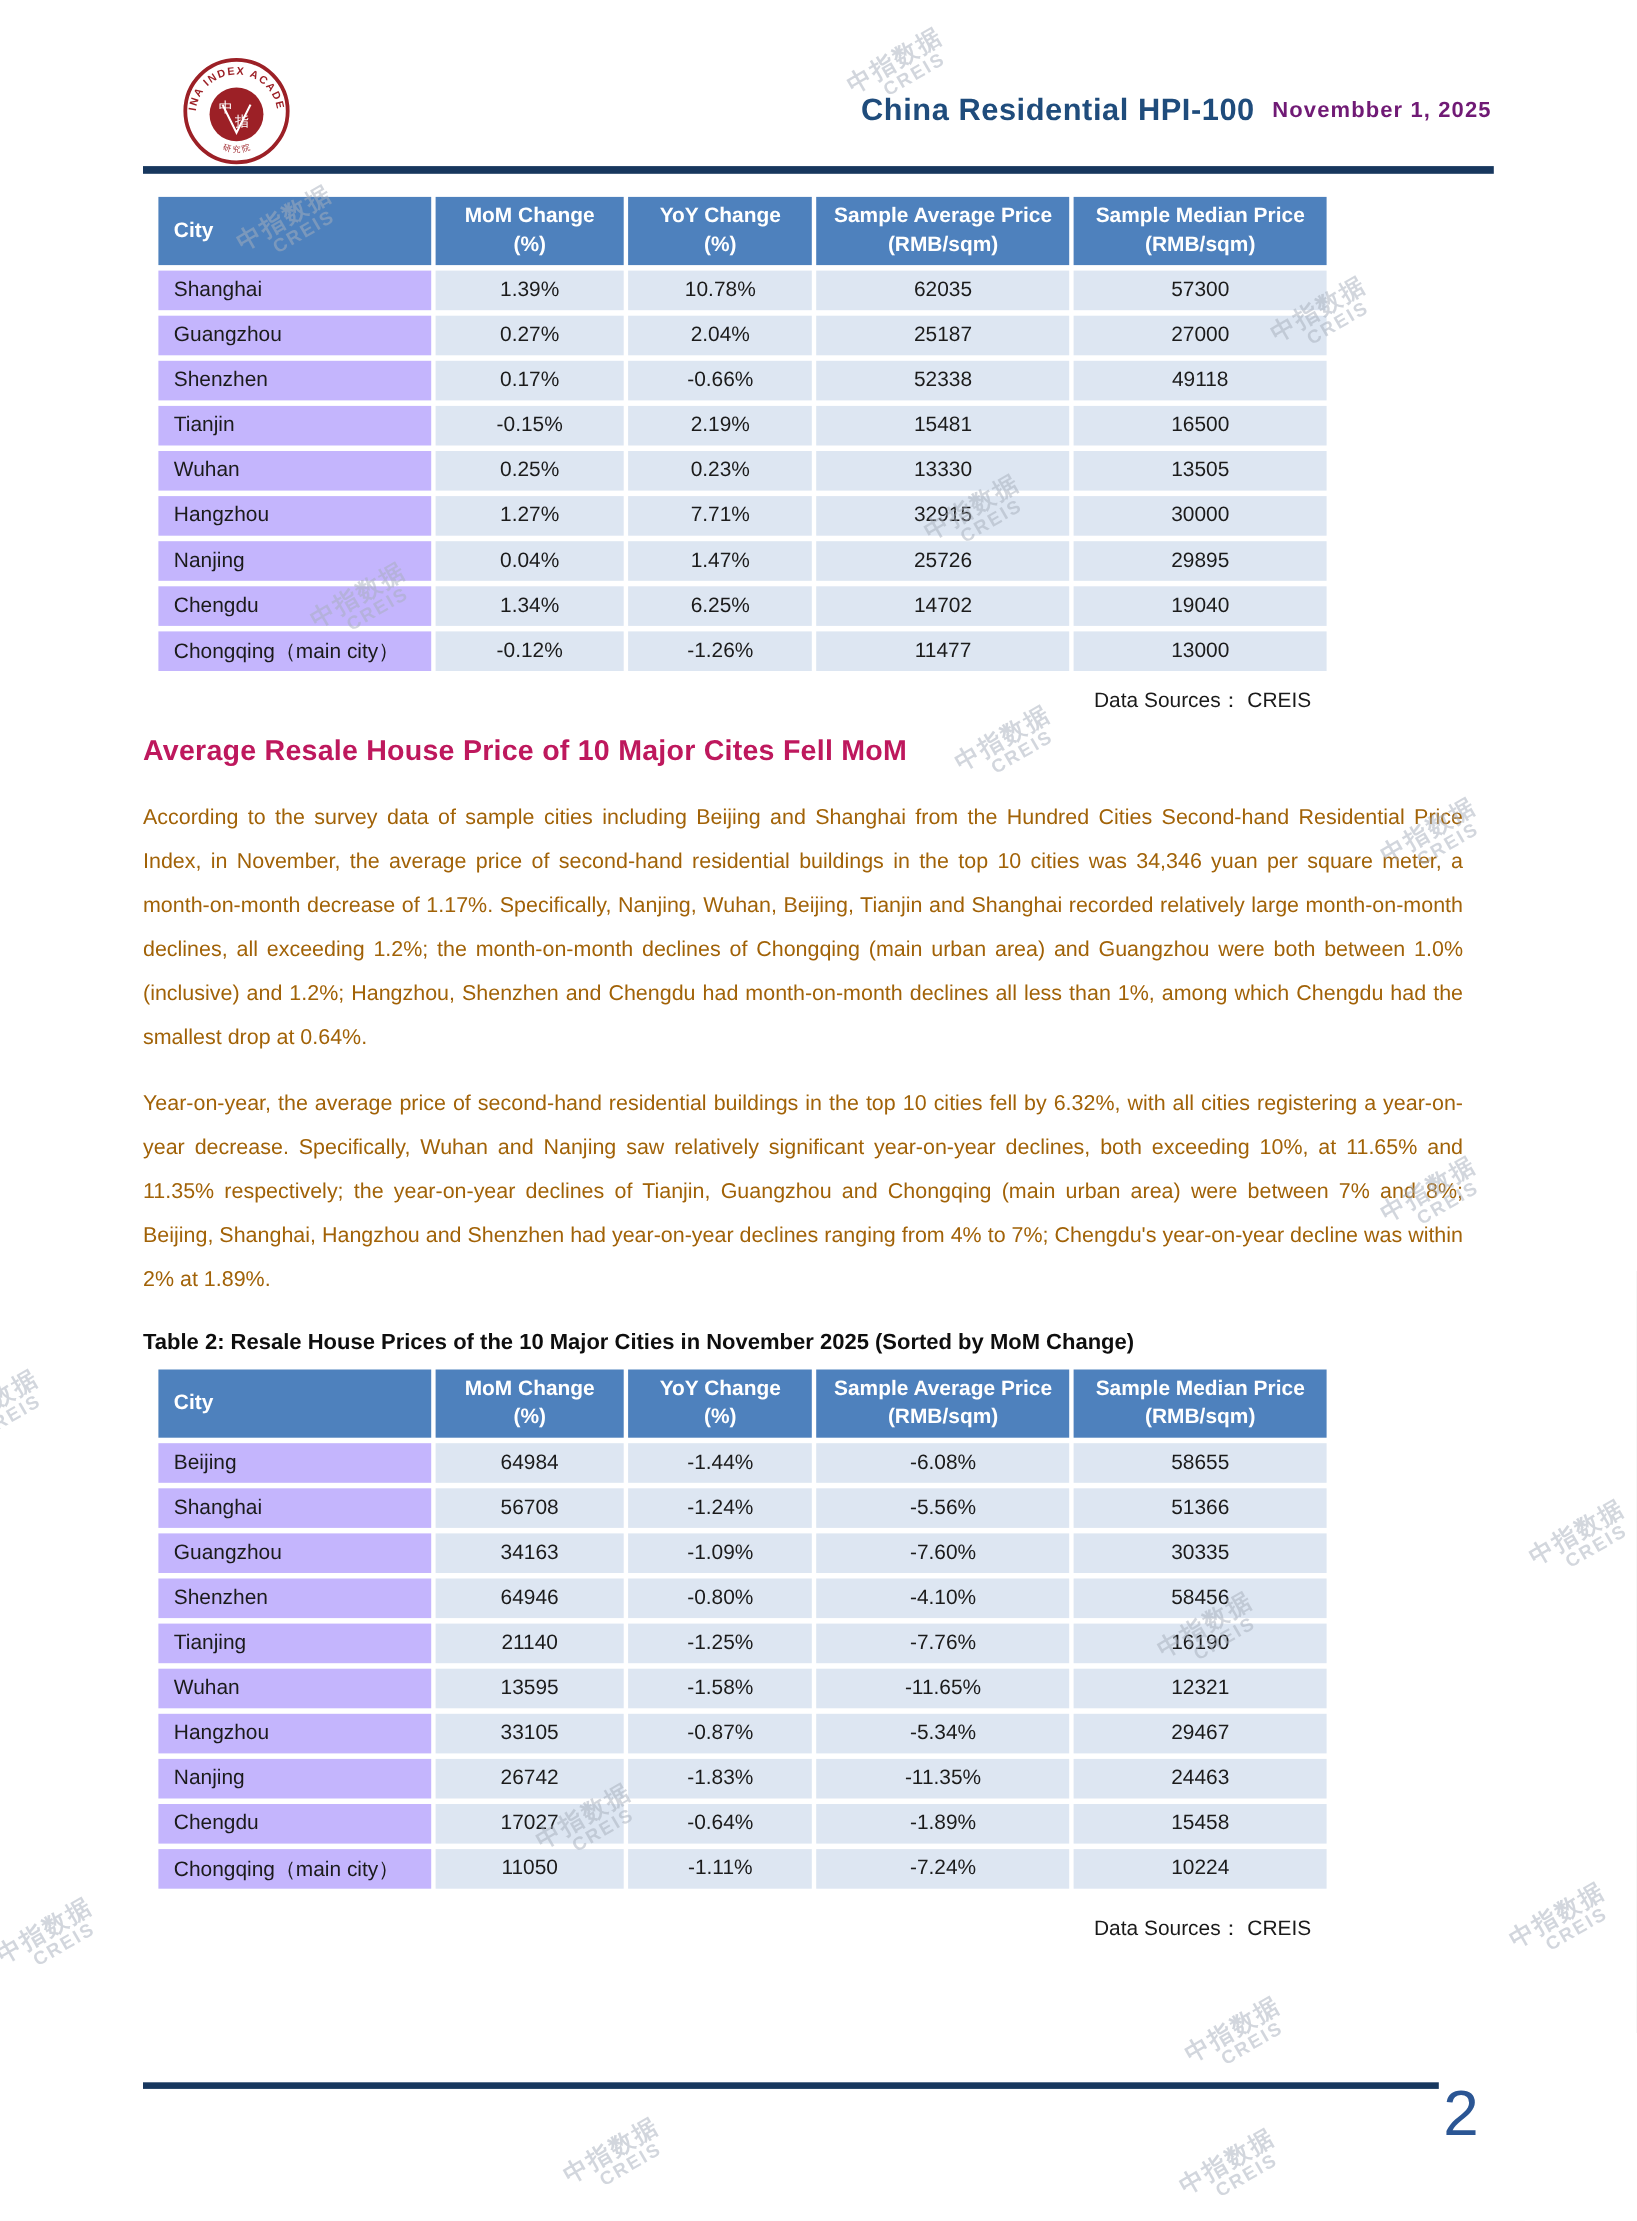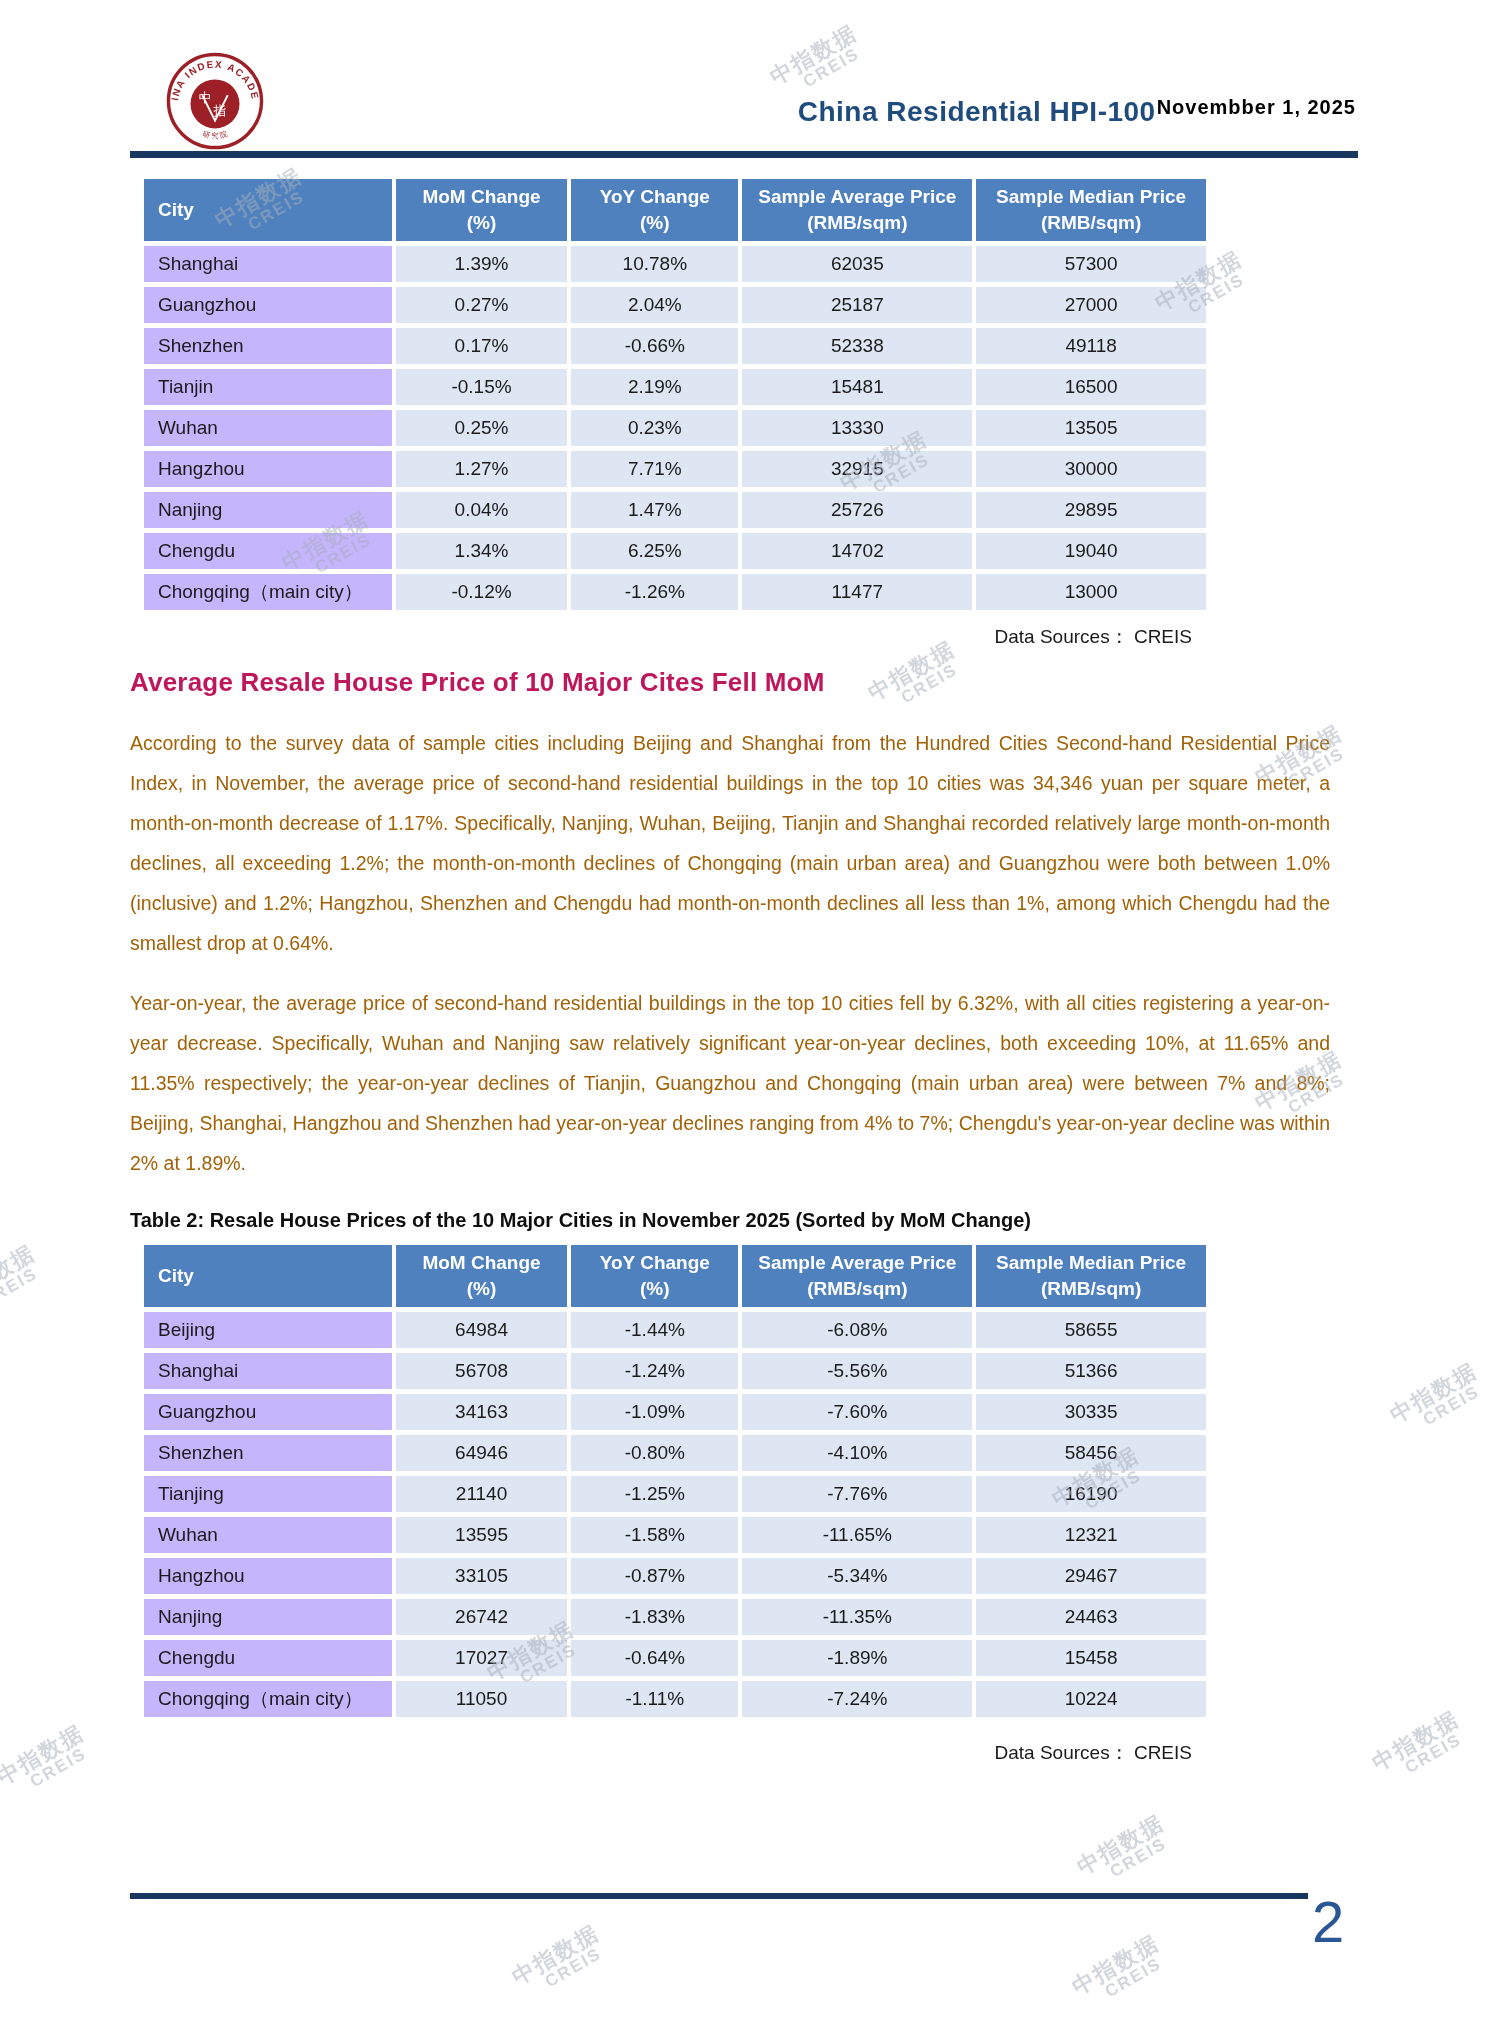--- a/index.html
+++ b/index.html
@@ -5,26 +5,25 @@
   html,body { margin:0; padding:0; background:#e8e8e8; }
   .page {
     position:relative; width:1488px; height:2019px; margin:0 auto;
     background:#ffffff; overflow:hidden;
     font-family:"Liberation Sans", sans-serif; color:#1b1b1b;
   }
   
   .logo { position:absolute; left:166px; top:52px; width:98px; height:98px; }
   .header-text {
     position:absolute; left:130px; top:84px; width:1226px;
-    display:flex; justify-content:flex-end; align-items:flex-start; gap:1px;
+    display:flex; justify-content:flex-end; align-items:center; gap:16px;
     white-space:nowrap;
-    margin-top:12px;
   }
   .doc-title  { font-size:28px; font-weight:bold; color:#1f4c7c; letter-spacing:.5px; }
-  .doc-date   { font-size:20px; font-weight:bold; color:#000000; letter-spacing:1px; }
+  .doc-date   { font-size:20px; font-weight:bold; color:#701a75; letter-spacing:1px; }
   .header-rule { position:absolute; left:130px; top:151px; width:1228px; height:7px; background:#17375e; }
   
   .tbl-wrap { position:absolute; left:140px; width:1070px; }
   .tbl-wrap.t1 { top:174px; }
   .tbl-wrap.t2 { top:1240px; }
   table.price { border-collapse:separate; border-spacing:4px 5px; table-layout:fixed; width:1070px; }
   table.price th {
     background:#4e81bd; color:#ffffff; font-weight:bold; font-size:19px;
     height:62px; text-align:center; vertical-align:middle; line-height:26px; padding:0;
   }

